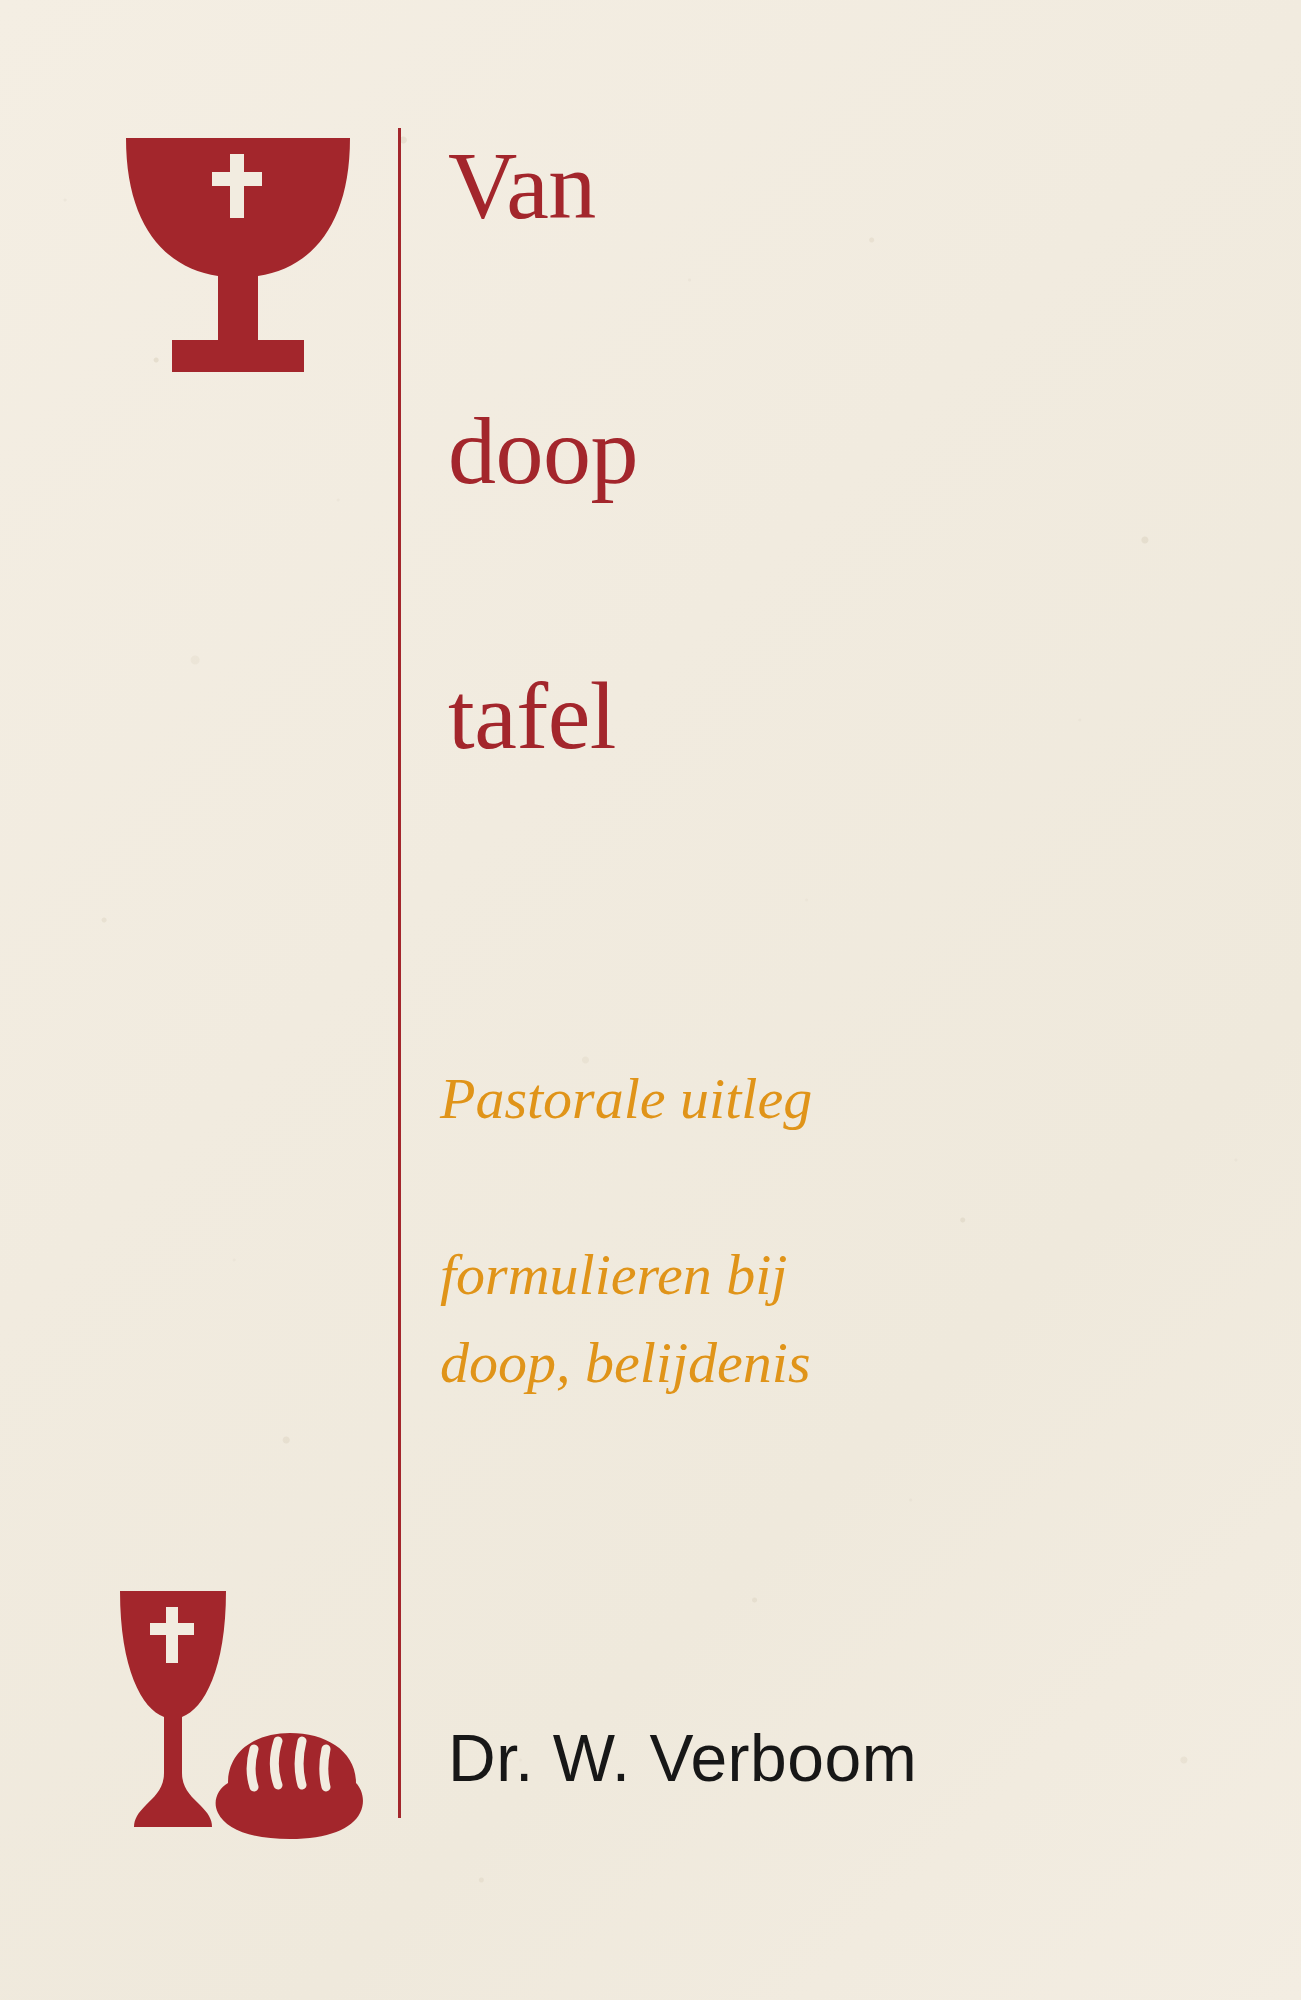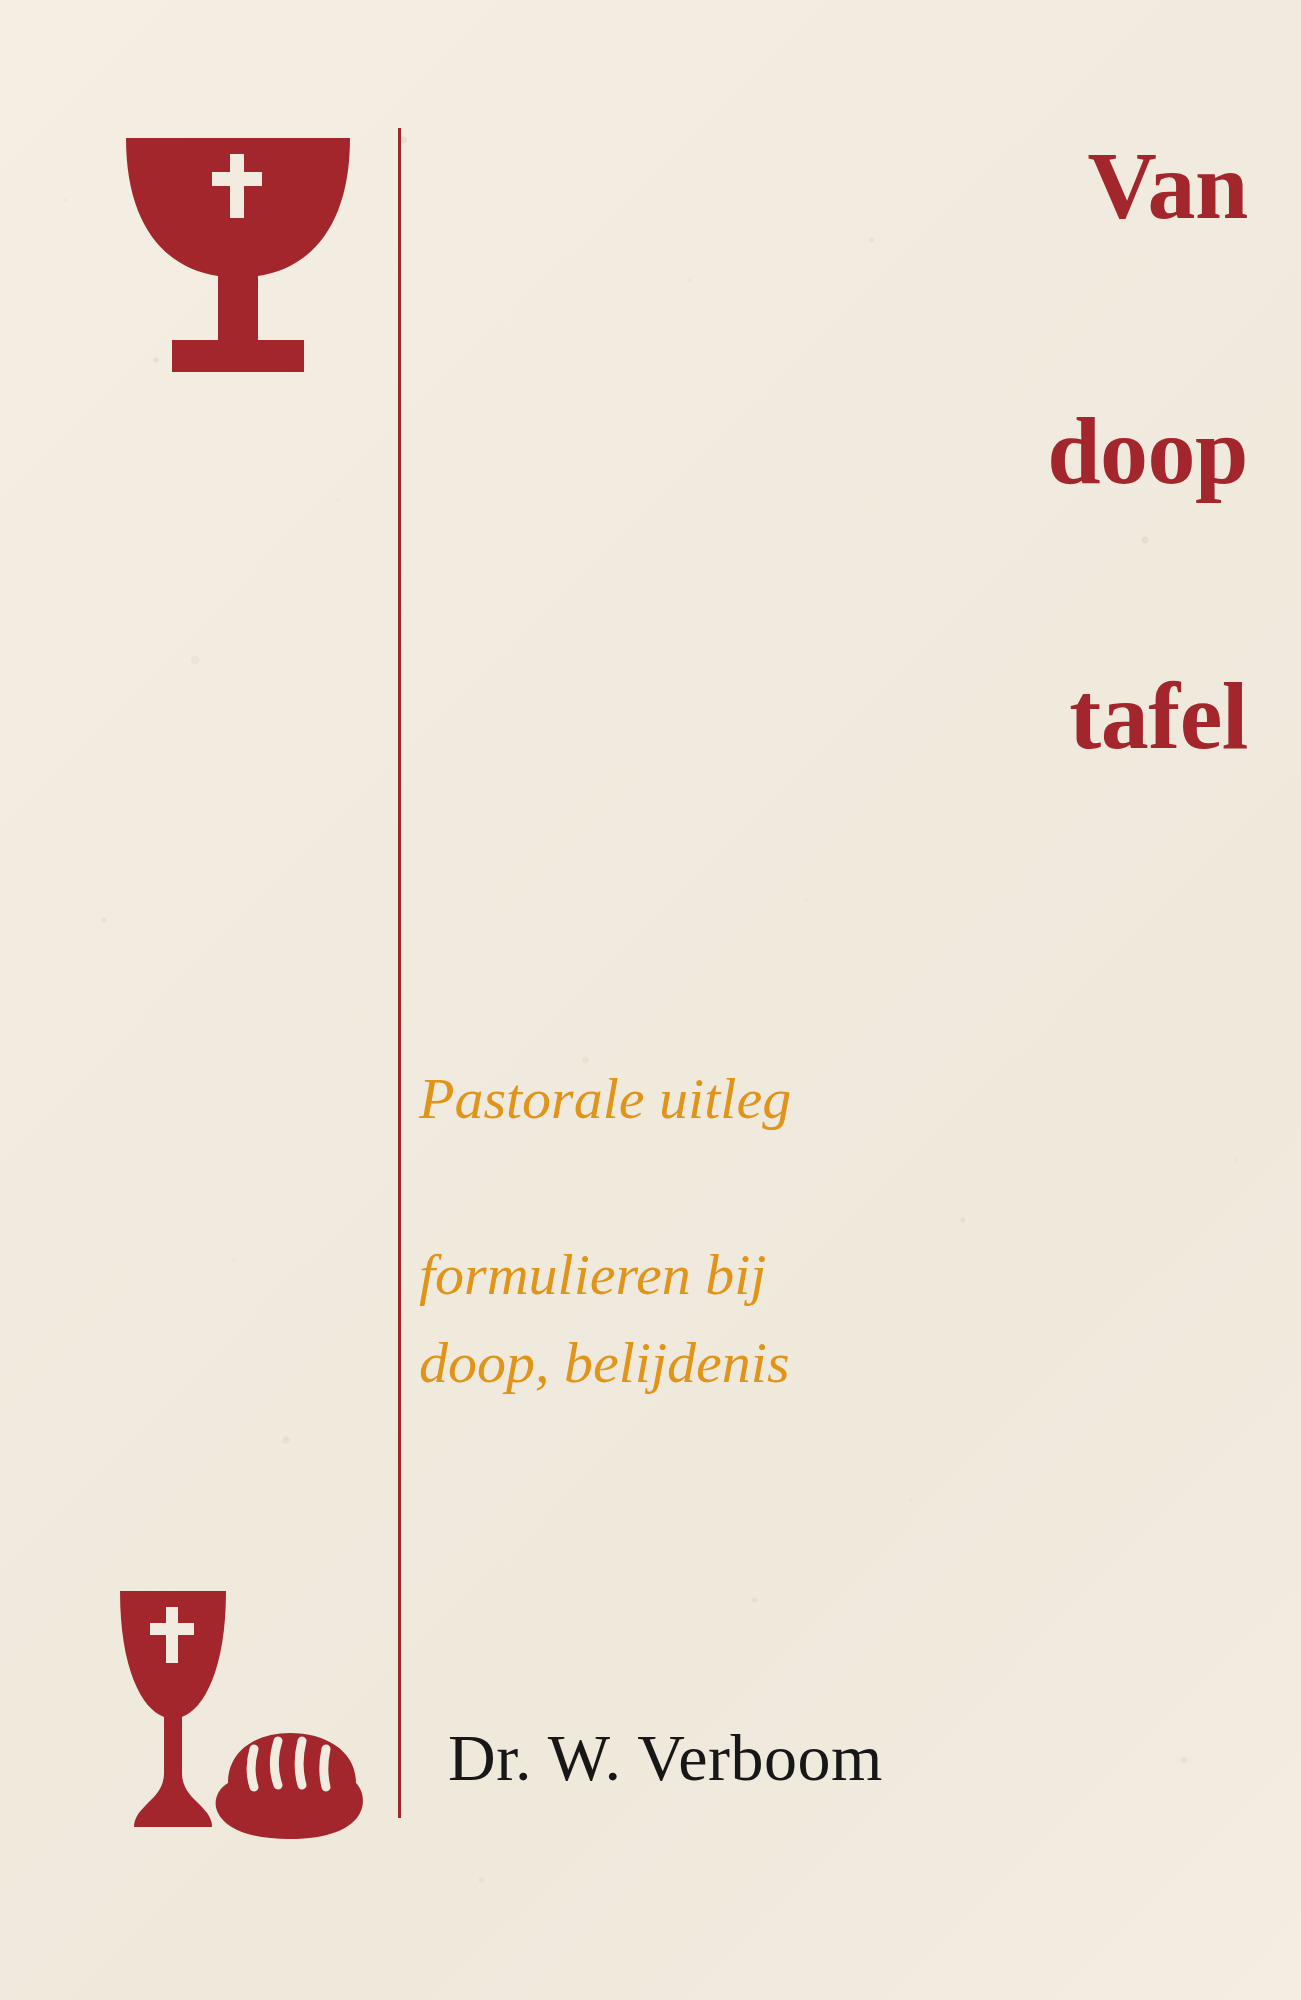--- a/index.html
+++ b/index.html
@@ -95,31 +95,30 @@
   .title-block {
     position: absolute;
     left: 448px;
     top: 120px;
     width: 800px;
   }
 
   .title {
     color: #a3262c;
     font-family: "Liberation Serif", serif;
-    font-weight: bold;
+    font-weight: normal;
     font-size: 96px;
     line-height: 1.38;
     letter-spacing: -0.5px;
     margin: 0;
-    text-align: right;
   }
 
   .subtitle-block {
     position: absolute;
-    left: 419px;
+    left: 440px;
     top: 1055px;
     width: 790px;
   }
 
   .subtitle {
     color: #e09419;
     font-family: "Liberation Serif", serif;
     font-style: italic;
     font-size: 58px;
     line-height: 1.52;
@@ -128,21 +127,21 @@
 
   .author-block {
     position: absolute;
     left: 448px;
     top: 1722px;
     width: 780px;
   }
 
   .author {
     color: #171717;
-    font-family: Liberation Serif, serif;
+    font-family: Liberation Sans, sans-serif;
     font-size: 66px;
     line-height: 1.1;
     margin: 0;
     letter-spacing: 0.5px;
   }
 </style>
 </head>
 <body>
 
 <div class="cover">

